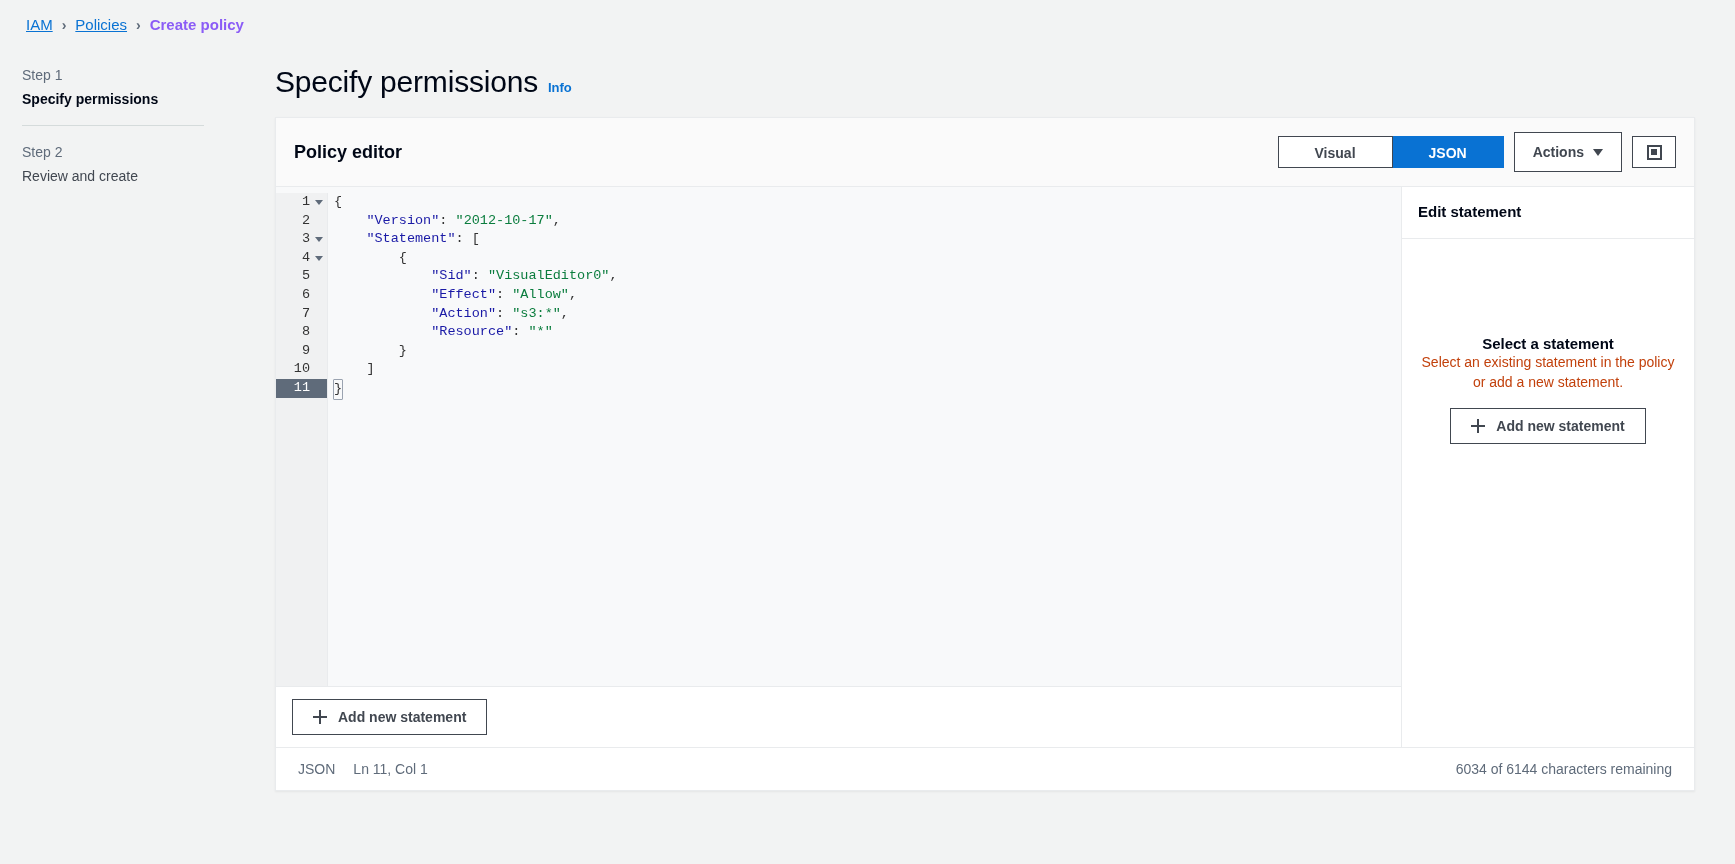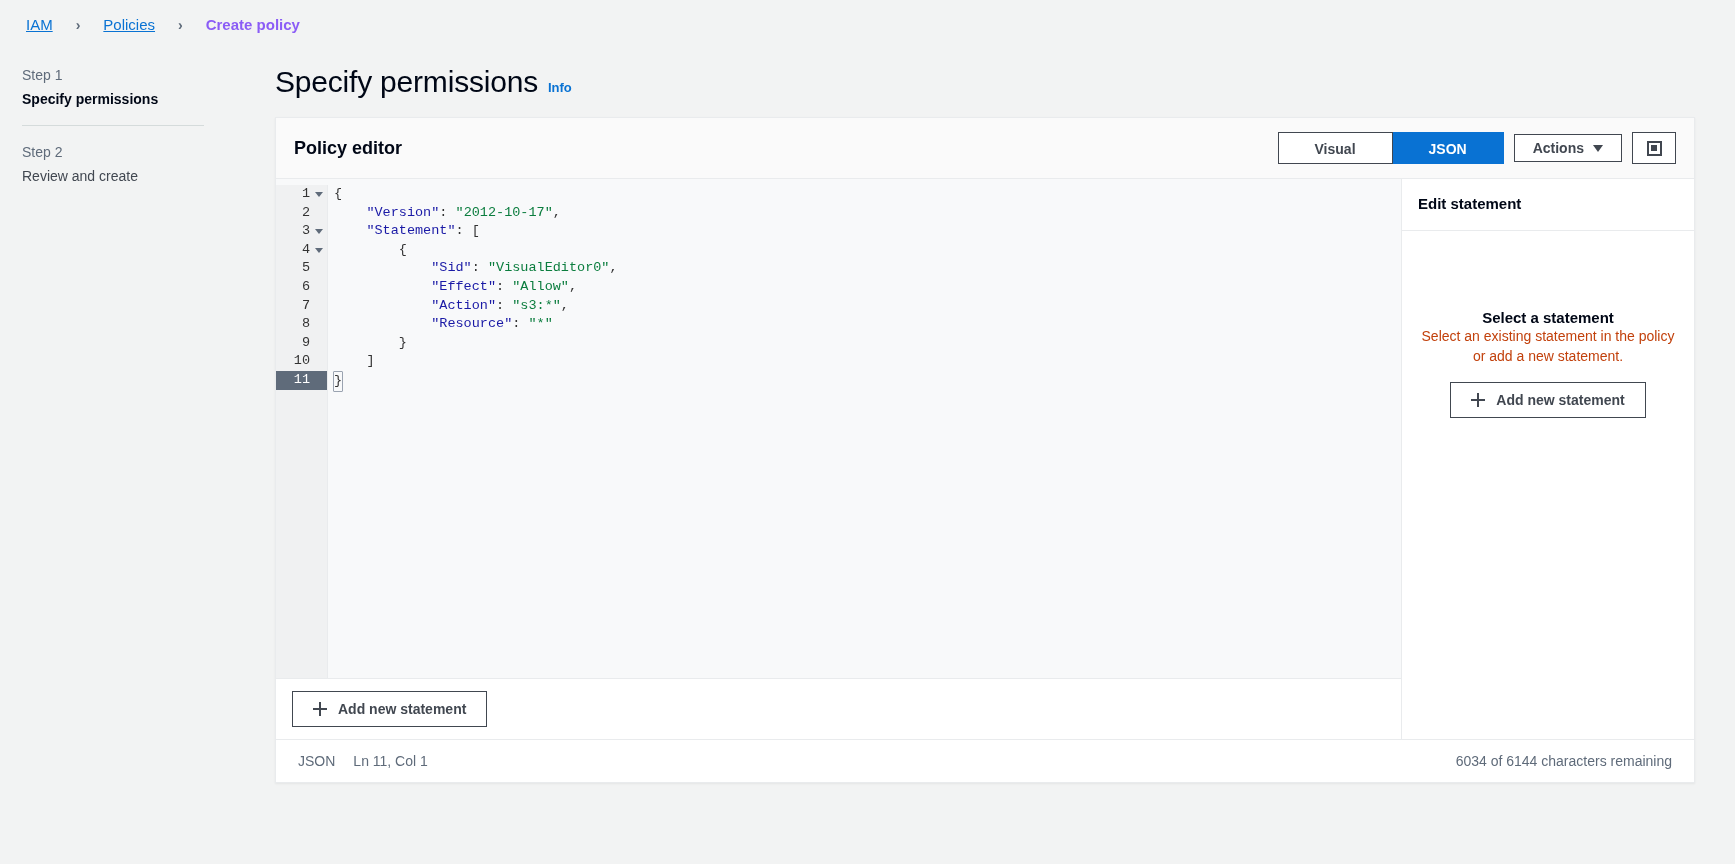--- a/index.html
+++ b/index.html
@@ -10,21 +10,21 @@
     font-family: "Liberation Sans", sans-serif;
     color: #16191f;
     overflow: hidden;
   }
 
   
   .breadcrumb {
     display: flex; align-items: center;
     padding: 16px 0 0 24px;
     font-size: 15px;
-    gap: 14px;
+    gap: 0;
   }
   .bc-link {
     color: #0972d3;
     text-decoration: underline;
     cursor: pointer;
     padding: 0 2px;
   }
   .bc-current { color: #8b5cf6; font-weight: 700; padding: 0 2px; }
   .bc-sep {
     color: #5f6b7a;
@@ -141,21 +141,21 @@
   }
 
   .btn {
     font-family: "Liberation Sans", sans-serif;
     font-size: 14px;
     font-weight: 700;
     color: #414750;
     background: #ffffff;
     border: 1px solid #414750;
     padding: 6px 18px;
-    height: 28px;
+    height: 40px;
     cursor: pointer;
     display: inline-flex;
     align-items: center;
     gap: 9px;
     line-height: 20px;
   }
   .caret {
     width: 0; height: 0;
     border-left: 5px solid transparent;
     border-right: 5px solid transparent;
@@ -282,20 +282,21 @@
   .plus::before { left: 0; top: 6px; width: 14px; height: 2px; }
   .plus::after  { top: 0; left: 6px; height: 14px; width: 2px; }
 
   
   .side-panel {
     width: 292px;
     flex: 0 0 292px;
     background: #ffffff;
     display: flex;
     flex-direction: column;
+    gap: 18px;
   }
   .side-head {
     padding: 16px 16px;
     border-bottom: 1px solid #e9ebed;
     font-size: 15px;
     font-weight: 700;
     color: #000716;
     min-height: 52px;
   }
   .side-empty {

